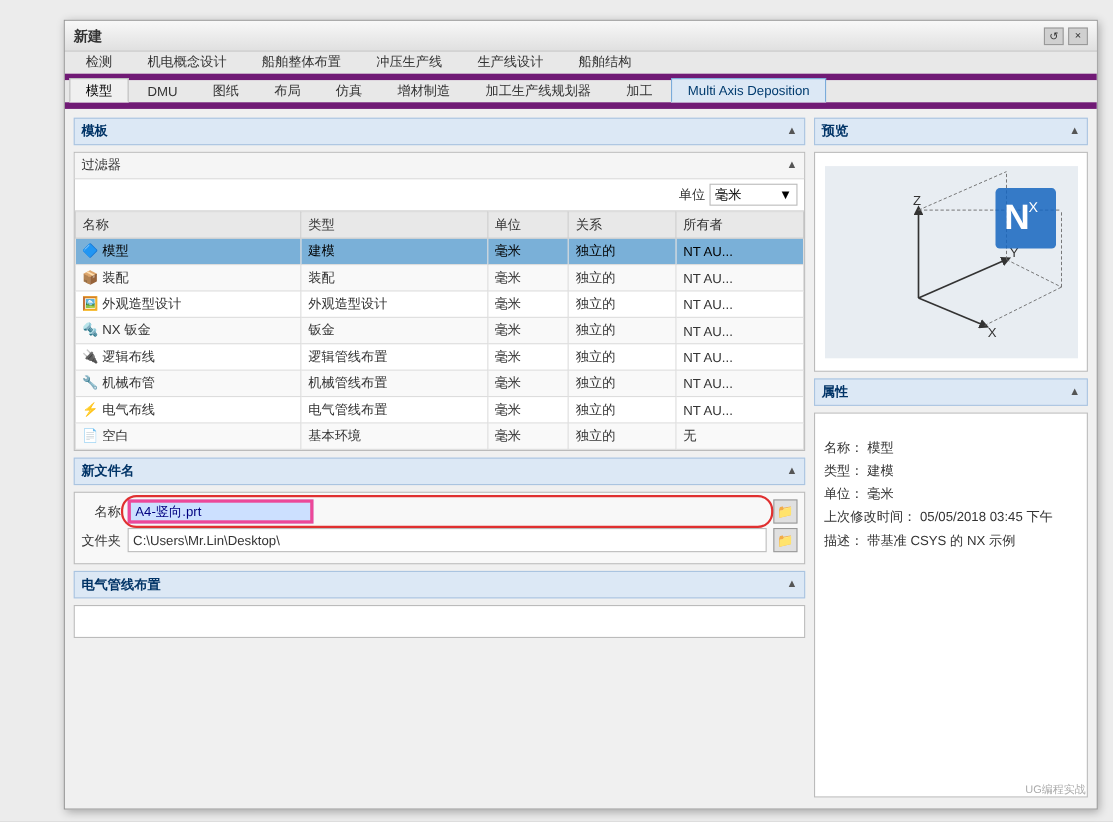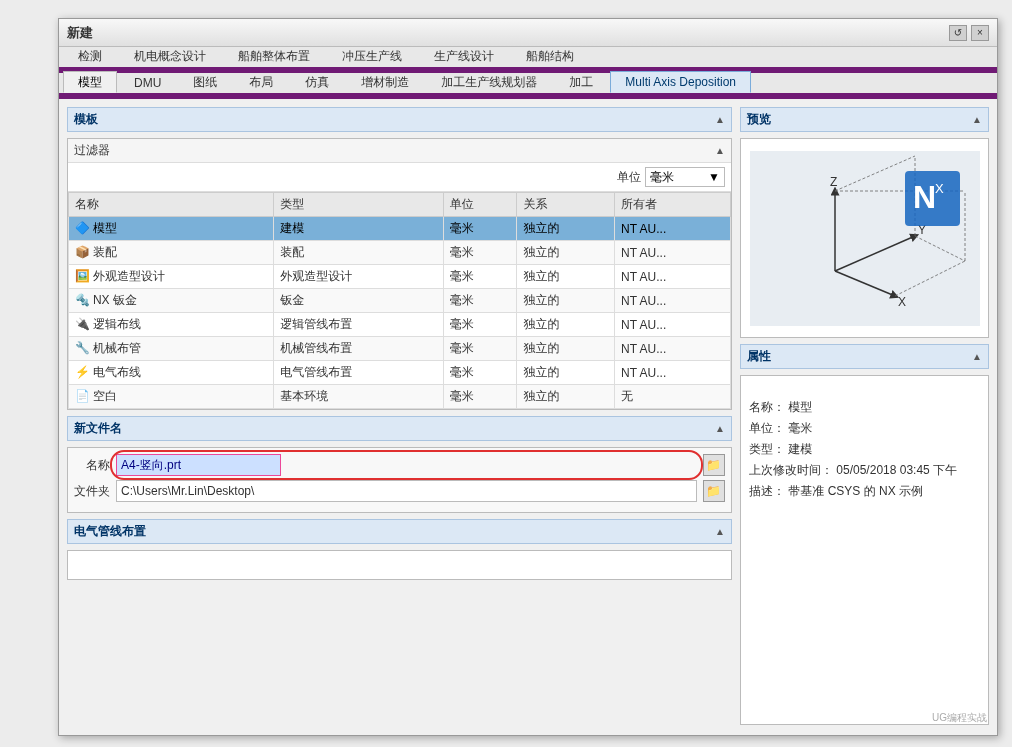--- a/index.html
+++ b/index.html
@@ -207,21 +207,21 @@
     }
     .form-label {
       width: 36px;
       font-size: 12px;
       color: #333;
       text-align: right;
     }
     .form-input {
       flex: 1;
       height: 22px;
-      border: 1px solid #ec4899;
+      border: 3px solid #ec4899;
       background: #cce0ff;
       padding: 2px 4px;
       font-size: 12px;
       color: #000080;
       outline: none;
     }
     .form-input.normal {
       background: #fff;
       border: 1px solid #bbb;
       color: #333;
@@ -519,26 +519,26 @@
         <div class="section-header">
           <span>属性</span>
           <span class="section-chevron">▲</span>
         </div>
         <div class="props-section">
           <div class="prop-row">
             <span>名称：</span>
             <span>模型</span>
           </div>
           <div class="prop-row">
+            <span>类型：</span>
+            <span>建模</span>
+          </div>
+          <div class="prop-row">
             <span>单位：</span>
             <span>毫米</span>
-          </div>
-          <div class="prop-row">
-            <span>类型：</span>
-            <span>建模</span>
           </div>
           <div class="prop-row">
             <span>上次修改时间：</span>
             <span>05/05/2018 03:45 下午</span>
           </div>
           <div class="prop-row">
             <span>描述：</span>
             <span>带基准 CSYS 的 NX 示例</span>
           </div>
         </div>

